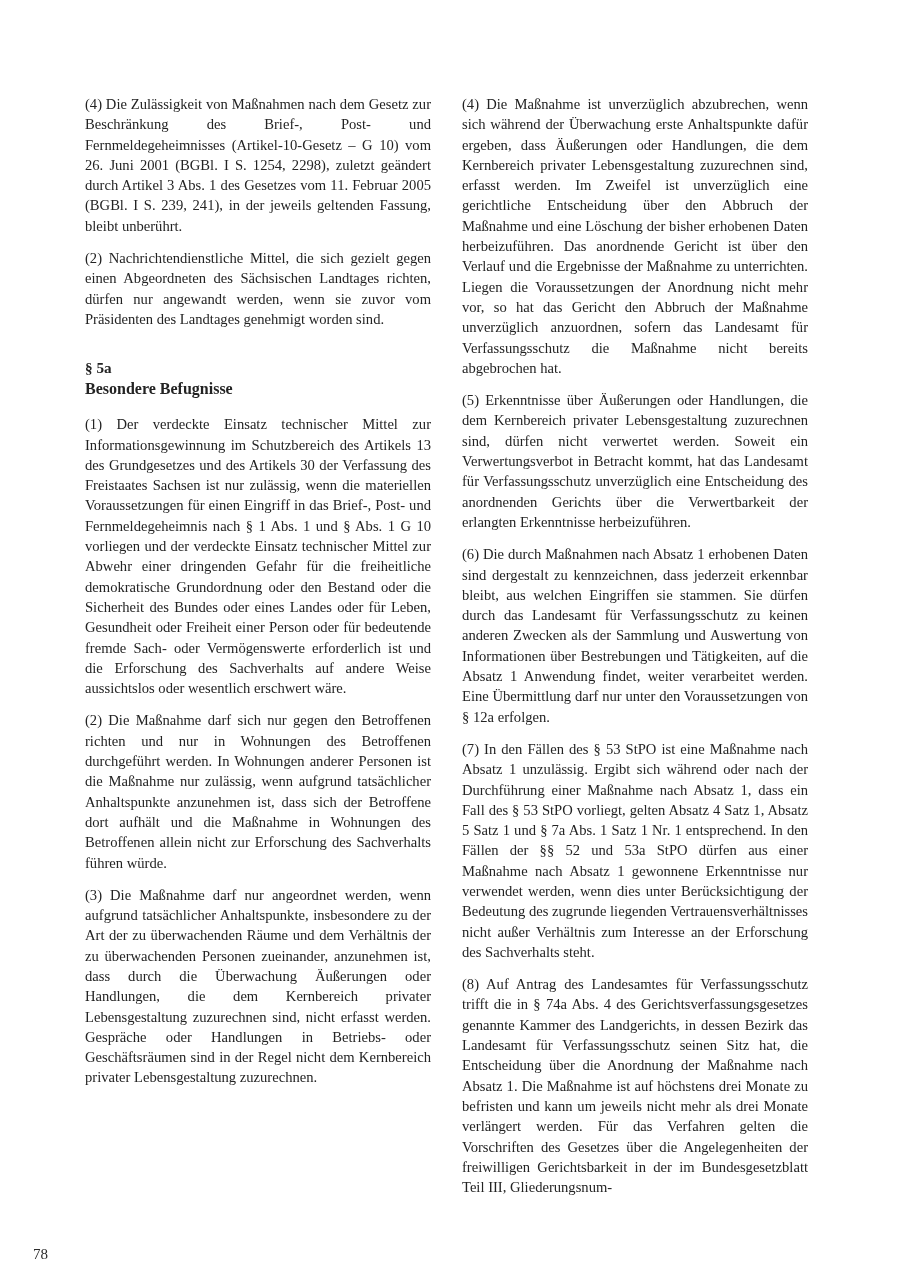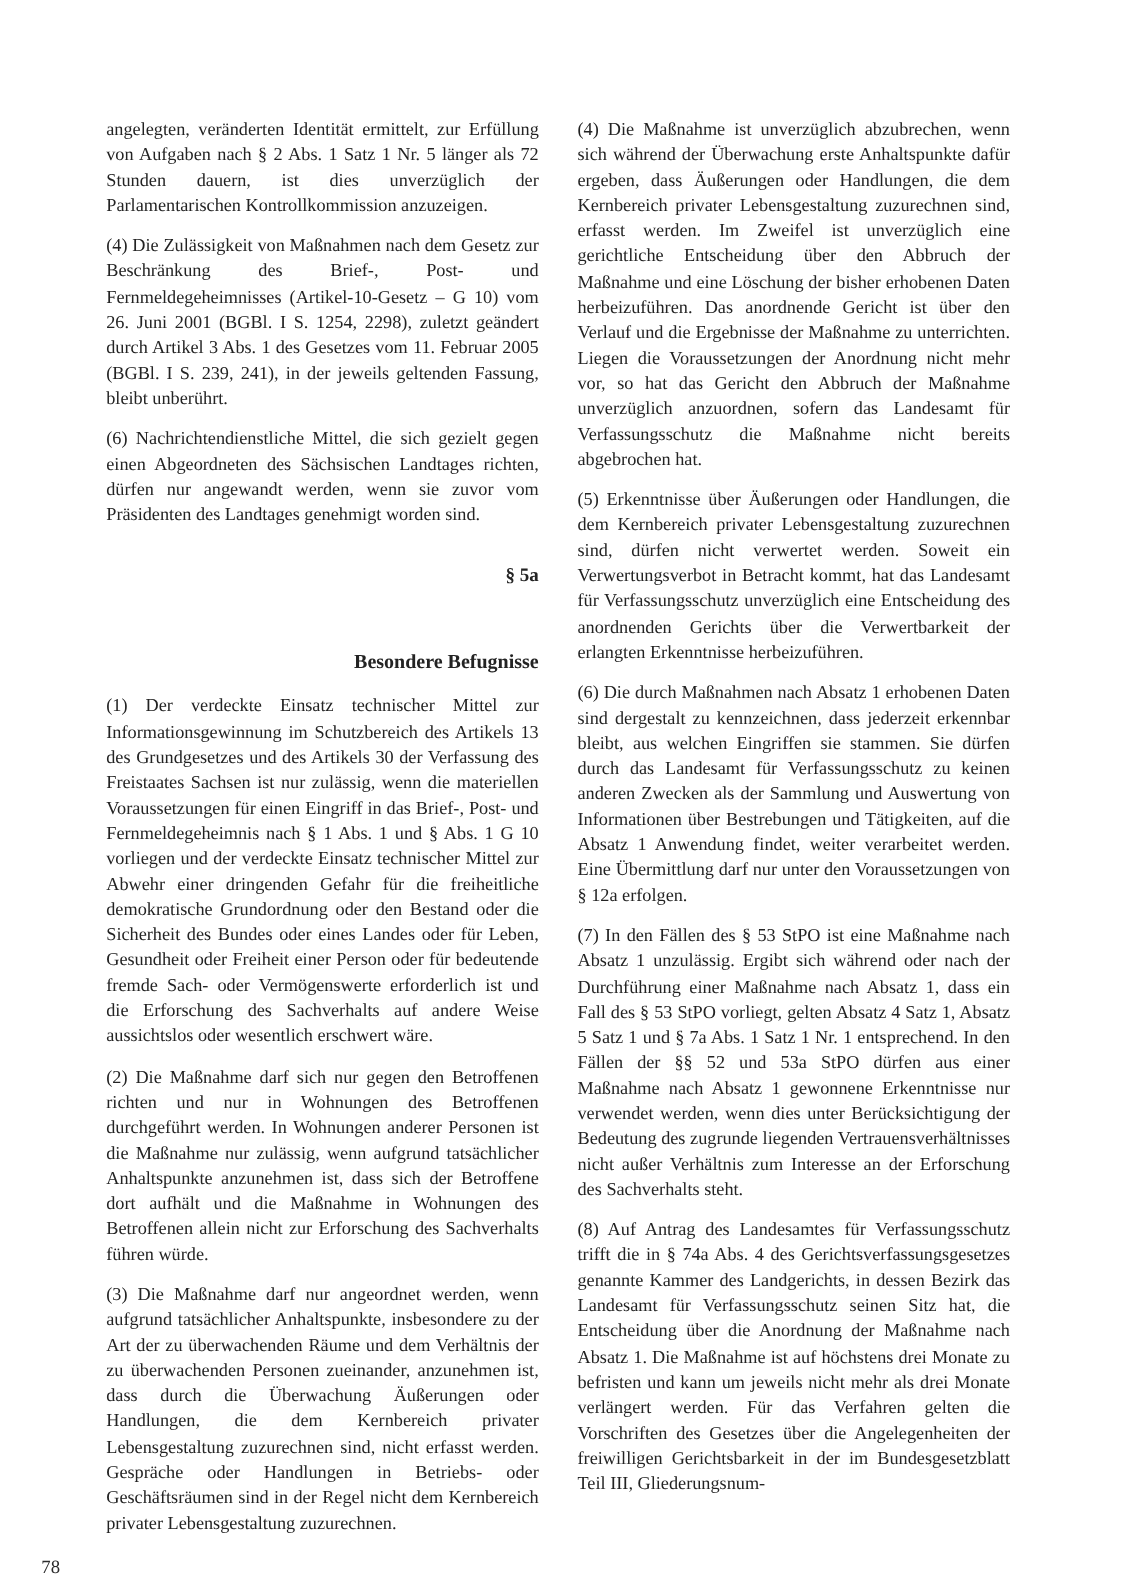--- a/index.html
+++ b/index.html
@@ -29,51 +29,49 @@
     font-size: 14.6px;
     line-height: 20.3px;
     text-align: justify;
     hyphens: auto;
     -webkit-hyphens: auto;
   }
   .column p {
     margin: 0 0 12px 0;
   }
   .section-heading {
-    text-align: right;
+    text-align: left;
     font-weight: bold;
     margin: 29px 0 15px 0;
   }
   .section-heading .h-num {
     font-size: 15.2px;
     line-height: 20px;
   }
   .section-heading .h-title {
     font-size: 16px;
     line-height: 21px;
-    margin-top: 48px;
   }
   .page-number {
     position: absolute;
     left: 33px;
     top: 1246px;
     font-size: 15px;
     color: #2b2b2b;
   }
 </style>
 </head>
 <body>
 
 <div class="page">
   <div class="columns">
 
     <div class="column">
-      <p>angelegten, veränderten Identität ermittelt, zur Erfüllung von Aufgaben nach § 2 Abs. 1 Satz 1 Nr. 5 länger als 72 Stunden dauern, ist dies unverzüglich der Parlamentarischen Kontrollkommission anzuzeigen.</p>
       <p>(4) Die Zulässigkeit von Maßnahmen nach dem Gesetz zur Beschränkung des Brief-, Post- und Fernmeldegeheimnisses (Artikel-10-Gesetz – G 10) vom 26. Juni 2001 (BGBl. I S. 1254, 2298), zuletzt geändert durch Artikel 3 Abs. 1 des Gesetzes vom 11. Februar 2005 (BGBl. I S. 239, 241), in der jeweils geltenden Fassung, bleibt unberührt.</p>
-      <p>(6) Nachrichtendienstliche Mittel, die sich gezielt gegen einen Abgeordneten des Sächsischen Landtages richten, dürfen nur angewandt werden, wenn sie zuvor vom Präsidenten des Landtages genehmigt worden sind.</p>
+      <p>(2) Nachrichtendienstliche Mittel, die sich gezielt gegen einen Abgeordneten des Sächsischen Landtages richten, dürfen nur angewandt werden, wenn sie zuvor vom Präsidenten des Landtages genehmigt worden sind.</p>
 
       <div class="section-heading">
         <div class="h-num">§ 5a</div>
         <div class="h-title">Besondere Befugnisse</div>
       </div>
 
       <p>(1) Der verdeckte Einsatz technischer Mittel zur Informationsgewinnung im Schutzbereich des Artikels 13 des Grundgesetzes und des Artikels 30 der Verfassung des Freistaates Sachsen ist nur zulässig, wenn die materiellen Voraussetzungen für einen Eingriff in das Brief-, Post- und Fernmeldegeheimnis nach § 1 Abs. 1 und § Abs. 1 G 10 vorliegen und der verdeckte Einsatz technischer Mittel zur Abwehr einer dringenden Gefahr für die freiheitliche demokratische Grundordnung oder den Bestand oder die Sicherheit des Bundes oder eines Landes oder für Leben, Gesundheit oder Freiheit einer Person oder für bedeutende fremde Sach- oder Vermögenswerte erforderlich ist und die Erforschung des Sachverhalts auf andere Weise aussichtslos oder wesentlich erschwert wäre.</p>
       <p>(2) Die Maßnahme darf sich nur gegen den Betroffenen richten und nur in Wohnungen des Betroffenen durchgeführt werden. In Wohnungen anderer Personen ist die Maßnahme nur zulässig, wenn aufgrund tatsächlicher Anhaltspunkte anzunehmen ist, dass sich der Betroffene dort aufhält und die Maßnahme in Wohnungen des Betroffenen allein nicht zur Erforschung des Sachverhalts führen würde.</p>
       <p>(3) Die Maßnahme darf nur angeordnet werden, wenn aufgrund tatsächlicher Anhaltspunkte, insbesondere zu der Art der zu überwachenden Räume und dem Verhältnis der zu überwachenden Personen zueinander, anzunehmen ist, dass durch die Überwachung Äußerungen oder Handlungen, die dem Kernbereich privater Lebensgestaltung zuzurechnen sind, nicht erfasst werden. Gespräche oder Handlungen in Betriebs- oder Geschäftsräumen sind in der Regel nicht dem Kernbereich privater Lebensgestaltung zuzurechnen.</p>
     </div>

